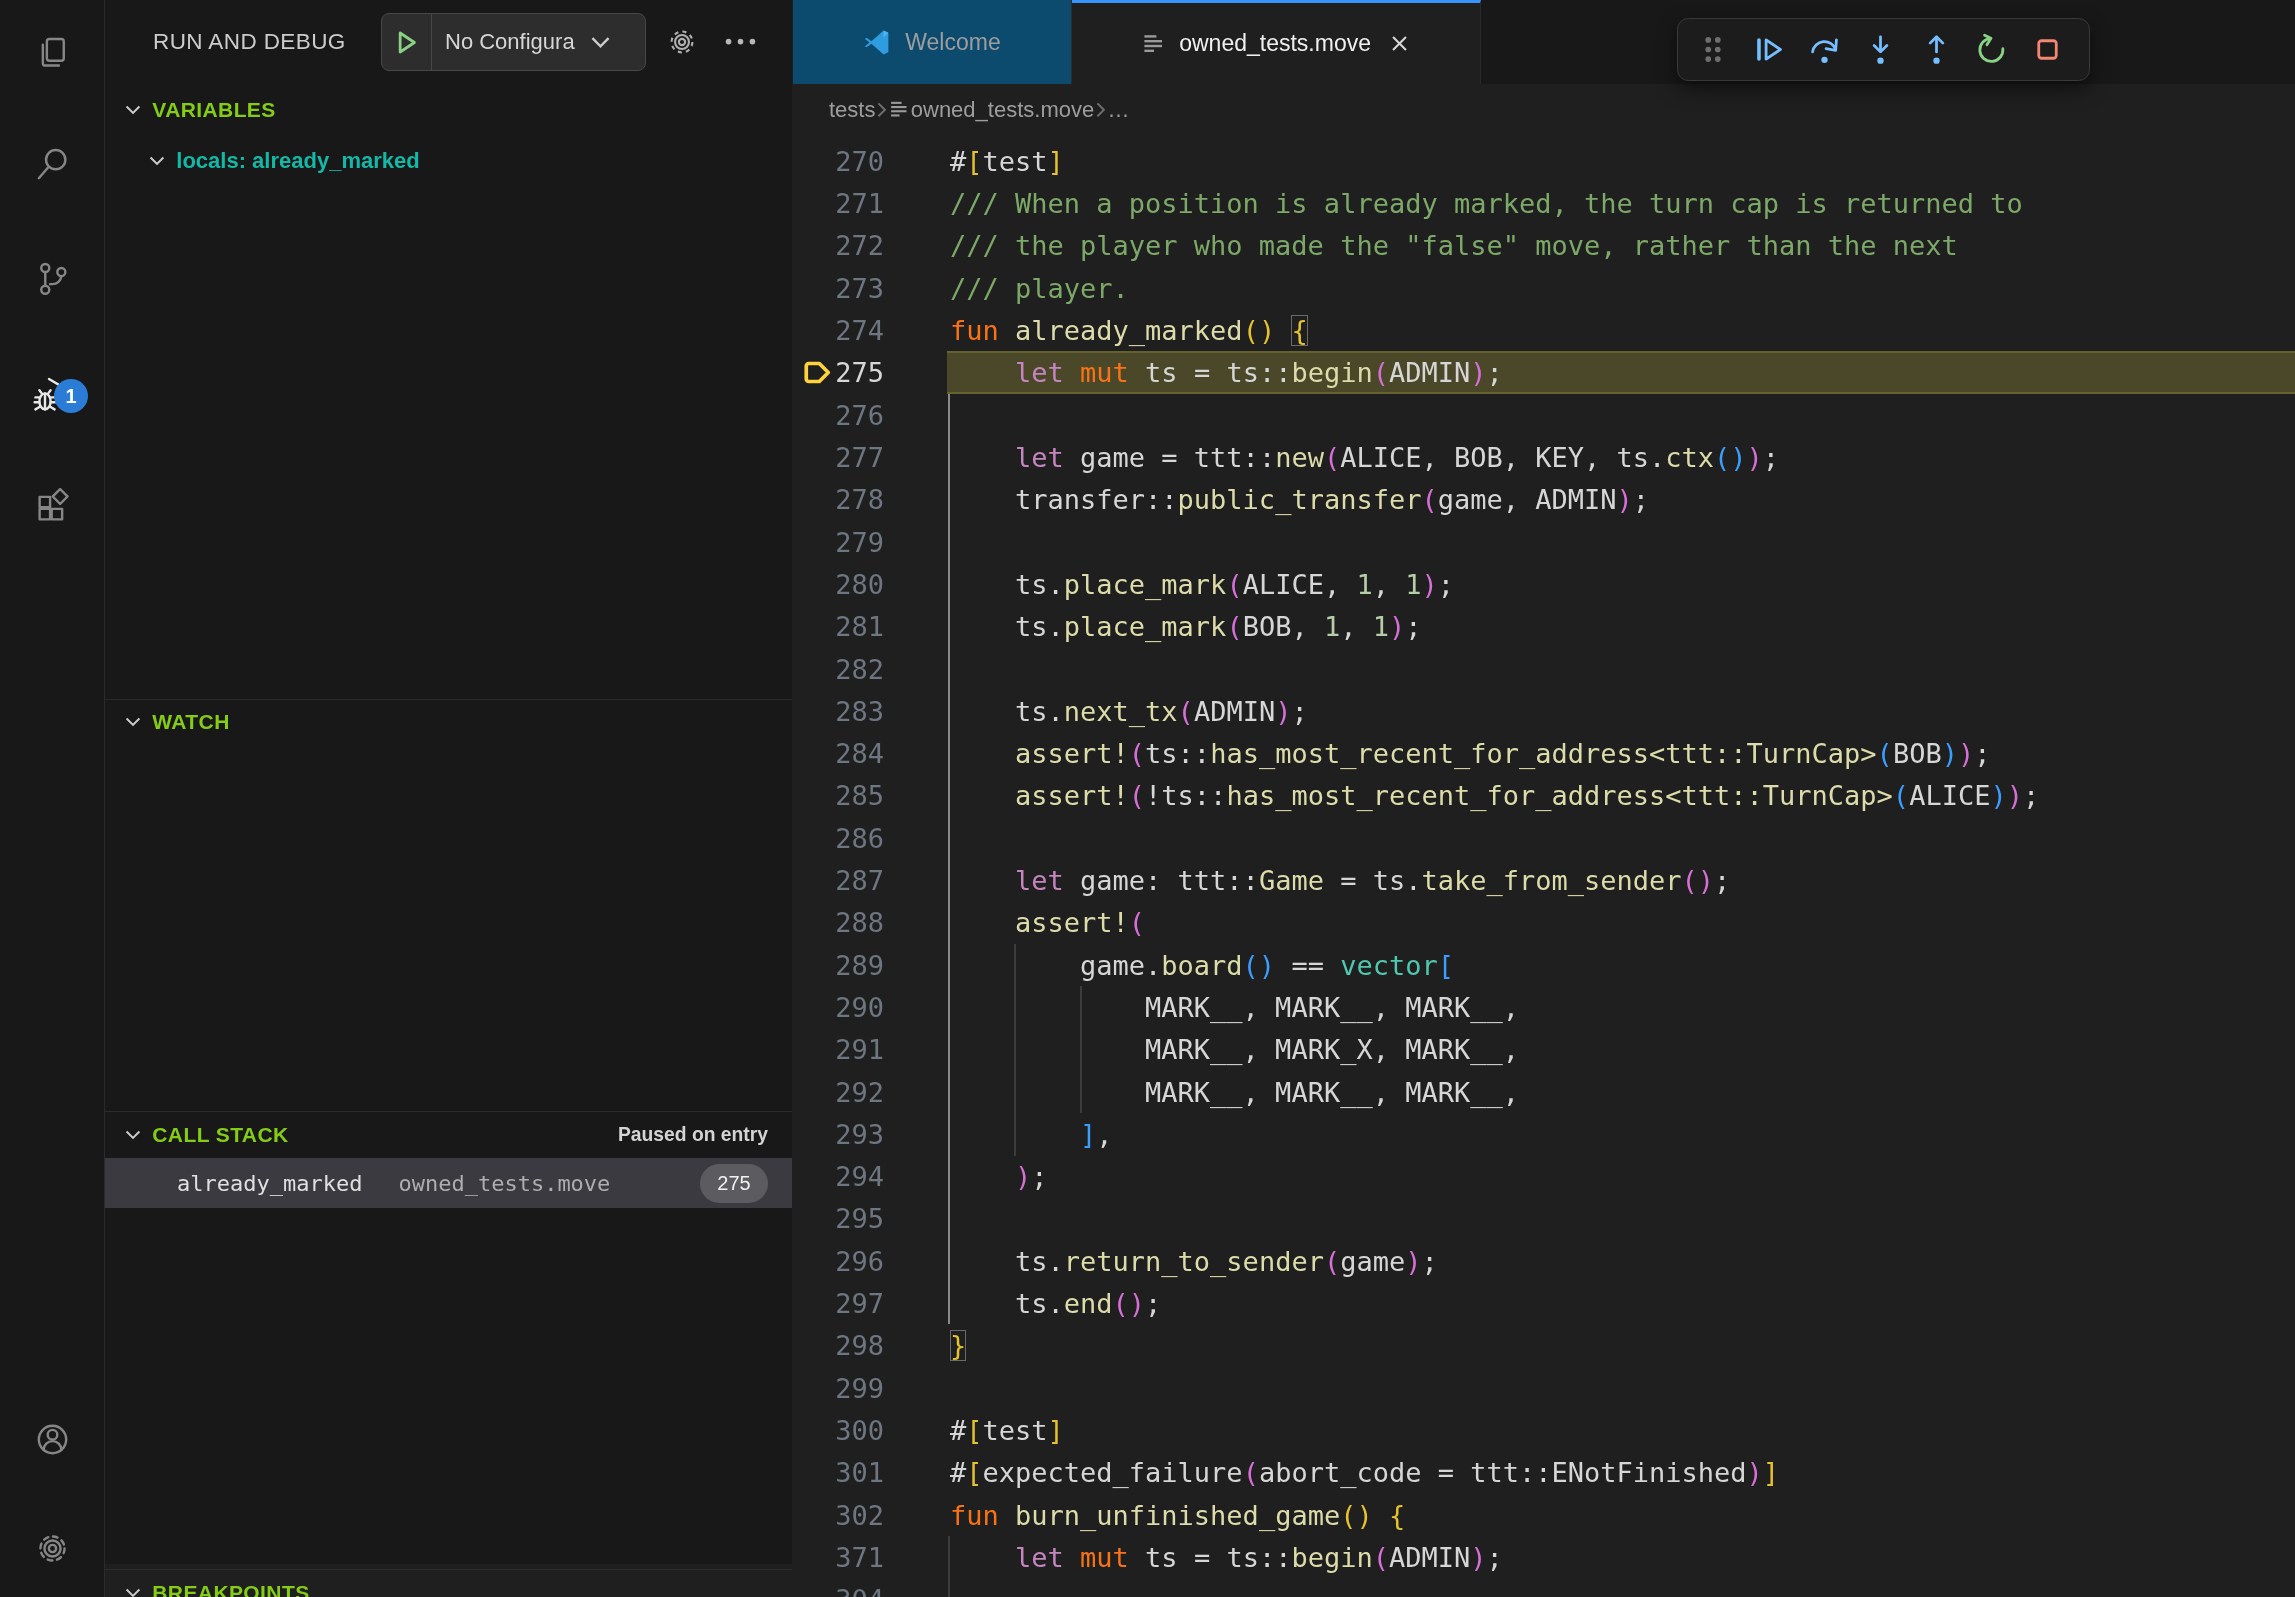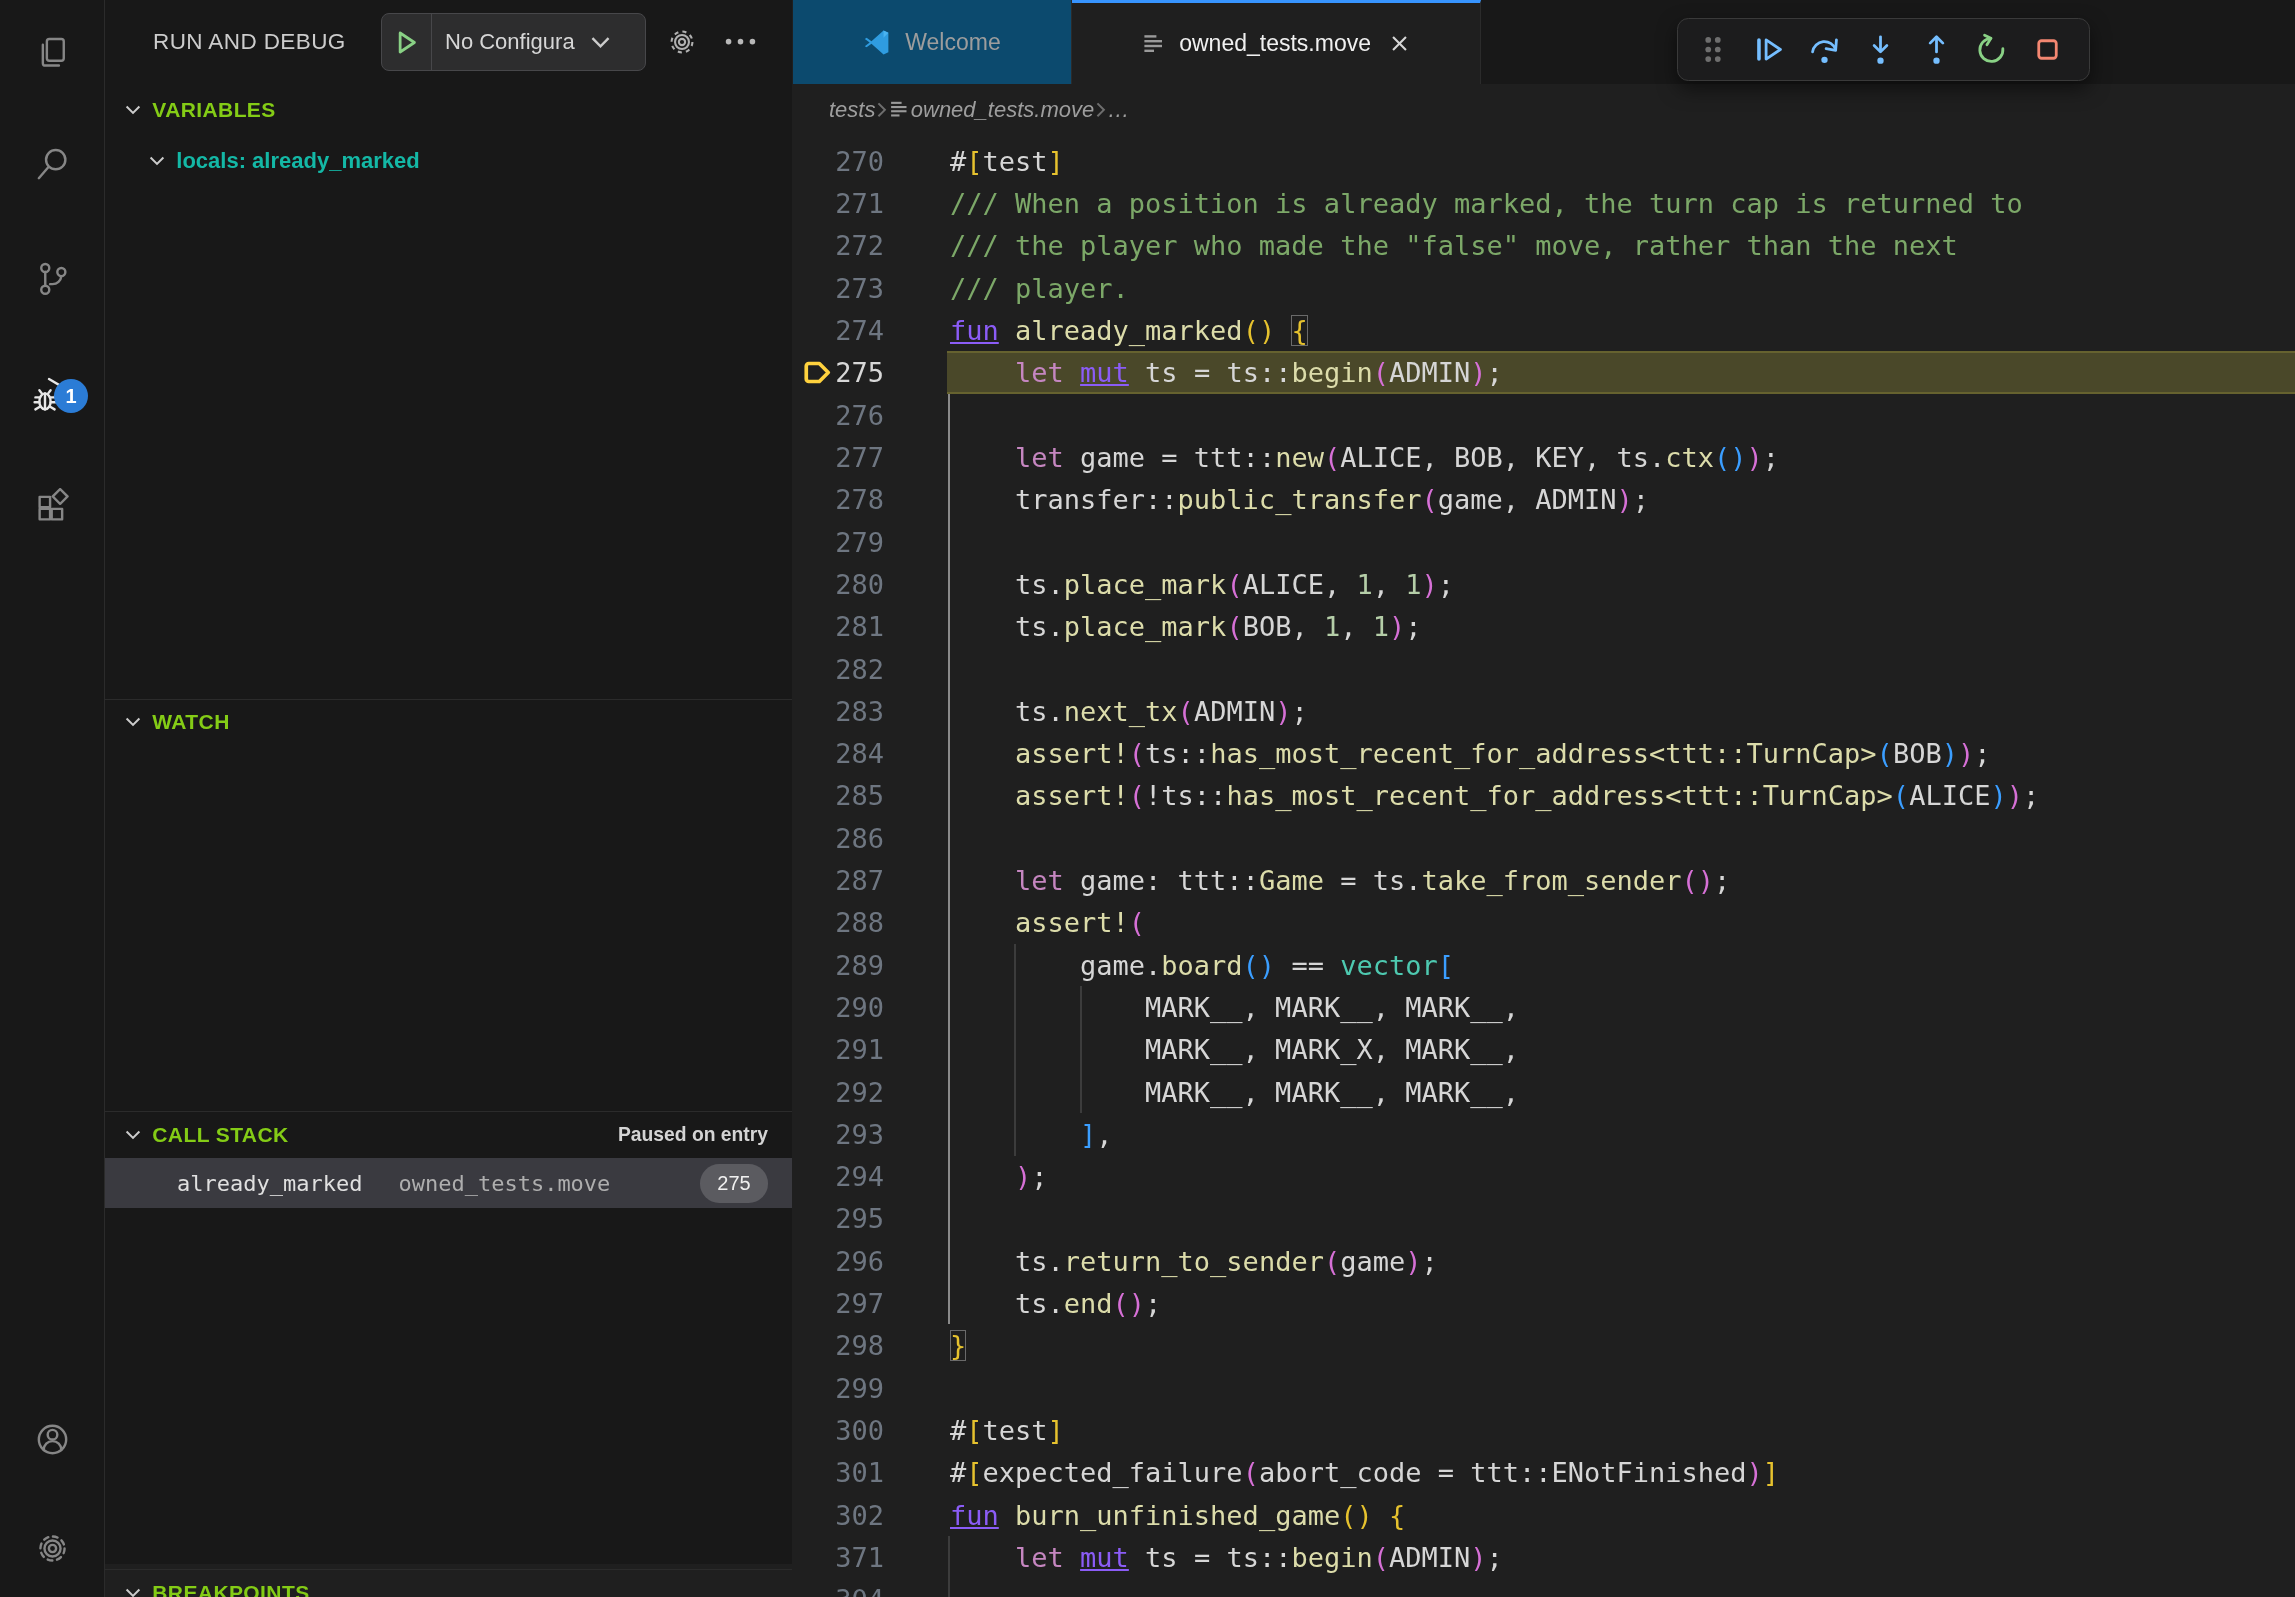--- a/index.html
+++ b/index.html
@@ -47,21 +47,21 @@
   #editor { position:absolute; left:793px; top:0; right:0; height:1597px; background:#1f1f1f; }
   #tab-bar { position:absolute; left:0; top:0; right:0; height:84px; background:#181818; }
   .tab { position:absolute; top:0; height:84px; display:flex; align-items:center; justify-content:center;
     gap:13px; cursor:pointer; }
   #tab-welcome { left:0; width:279px; background:#0c4a6e; color:#9d9d9d; border-right:0.8px solid #2b2b2b; }
   #tab-active { left:279px; width:409px; background:#1f1f1f; color:#f0f0f0;
     border-top:3.2px solid #3794ff; border-right:0.8px solid #2b2b2b; }
   .tab .tlabel { font-size:23px; white-space:nowrap; }
   .tab .close { margin-left:4.8px; }
   #breadcrumbs { position:absolute; left:0; top:84px; right:0; height:51px; background:#1f1f1f;
-    display:flex; align-items:center; gap:1px; padding-left:36px; color:#9d9d9d; font-size:22px;font-style:italic; }
+    display:flex; align-items:center; gap:1px; padding-left:36px; color:#9d9d9d; font-size:22px; }
   .crumb { cursor:pointer; white-space:nowrap; }
 
   
   #debug-toolbar { position:absolute; left:1677px; top:17.7px; width:413px; height:63px; z-index:20;
     background:#1c1c1d; border:0.8px solid #3a3a3a; border-radius:11.3px;
     box-shadow:0 8px 19.3px rgba(0,0,0,.5); display:flex; align-items:center; gap:4.8px; padding:0 9.7px; }
   .dbg-btn { width:51px; height:51px; display:flex; align-items:center; justify-content:center;
     border-radius:6.4px; cursor:pointer; }
   .dbg-btn svg { fill:none; stroke-width:3.5; stroke-linecap:round; stroke-linejoin:round; }
 
@@ -70,21 +70,21 @@
     font-family:"DejaVu Sans Mono", monospace; font-size:27px; }
   .code-row { position:absolute; left:0; right:0; height:43px; line-height:43px; white-space:pre; }
   .code-row .num { position:absolute; left:0; width:91px; text-align:right; color:#6e7681; }
   .code-row.current .num { color:#d7d7d7; }
   .code-row .marker { position:absolute; left:9.7px; top:5.6px; }
   .code-row .src { position:absolute; left:157px; }
   .hl-bar { position:absolute; left:154px; right:0; top:0; height:43px;
     background:#4a4829; border-top:2.4px solid #66622f; border-bottom:2.4px solid #66622f; }
   .indent-guide { position:absolute; width:1.6px; background:#3c3c3c; }
   .indent-guide.active { background:#8a8a8a; }
-  .tk-w { color:#d6d6d6; } .tk-kw { color:#8b5cf6;text-decoration:underline; } .tk-ctl { color:#C586C0; }
+  .tk-w { color:#d6d6d6; } .tk-kw { color:#f97316; } .tk-ctl { color:#C586C0; }
   .tk-fn { color:#DCDCAA; } .tk-type { color:#4EC9B0;text-align:right; } .tk-cm { color:#7CA868; }
   .tk-num { color:#B5CEA8; } .tk-b1 { color:#e6c22e; } .tk-b2 { color:#d670d6; }
   .tk-b3 { color:#3b9eff; }
   .tk-b1m { color:#e6c22e; outline:1.6px solid #6a6a6a; outline-offset:-1.6px; }
 </style>
 </head>
 <body>
 
 <div id="activity-bar">
   <div class="ab-item" style="top:15.3px">

